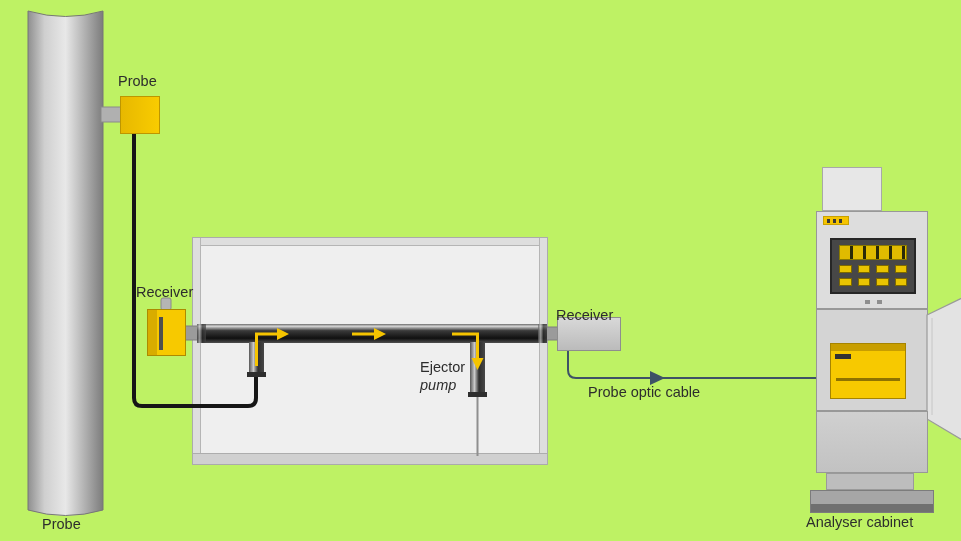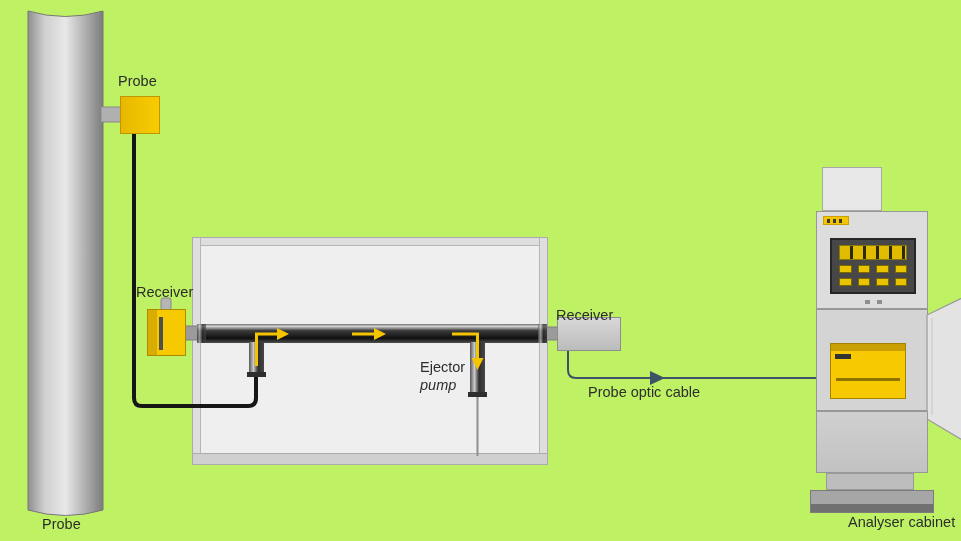--- a/index.html
+++ b/index.html
@@ -182,15 +182,15 @@
     </div>
   </div>
 
   <div class="label" style="left:118px;top:73px;">Probe</div>
   <div class="label" style="left:42px;top:516px;">Probe</div>
   <div class="label" style="left:136px;top:284px;">Receiver</div>
   <div class="label" style="left:556px;top:307px;">Receiver</div>
   <div class="label" style="left:420px;top:359px;text-align:right;">Ejector</div>
   <div class="label" style="left:420px;top:377px;font-style:italic;">pump</div>
   <div class="label" style="left:588px;top:384px;">Probe optic cable</div>
-  <div class="label" style="left:848px;top:514px;">Analyser cabinet</div>
+  <div class="label" style="left:806px;top:514px;">Analyser cabinet</div>
 
 </div>
 
 </body></html>

